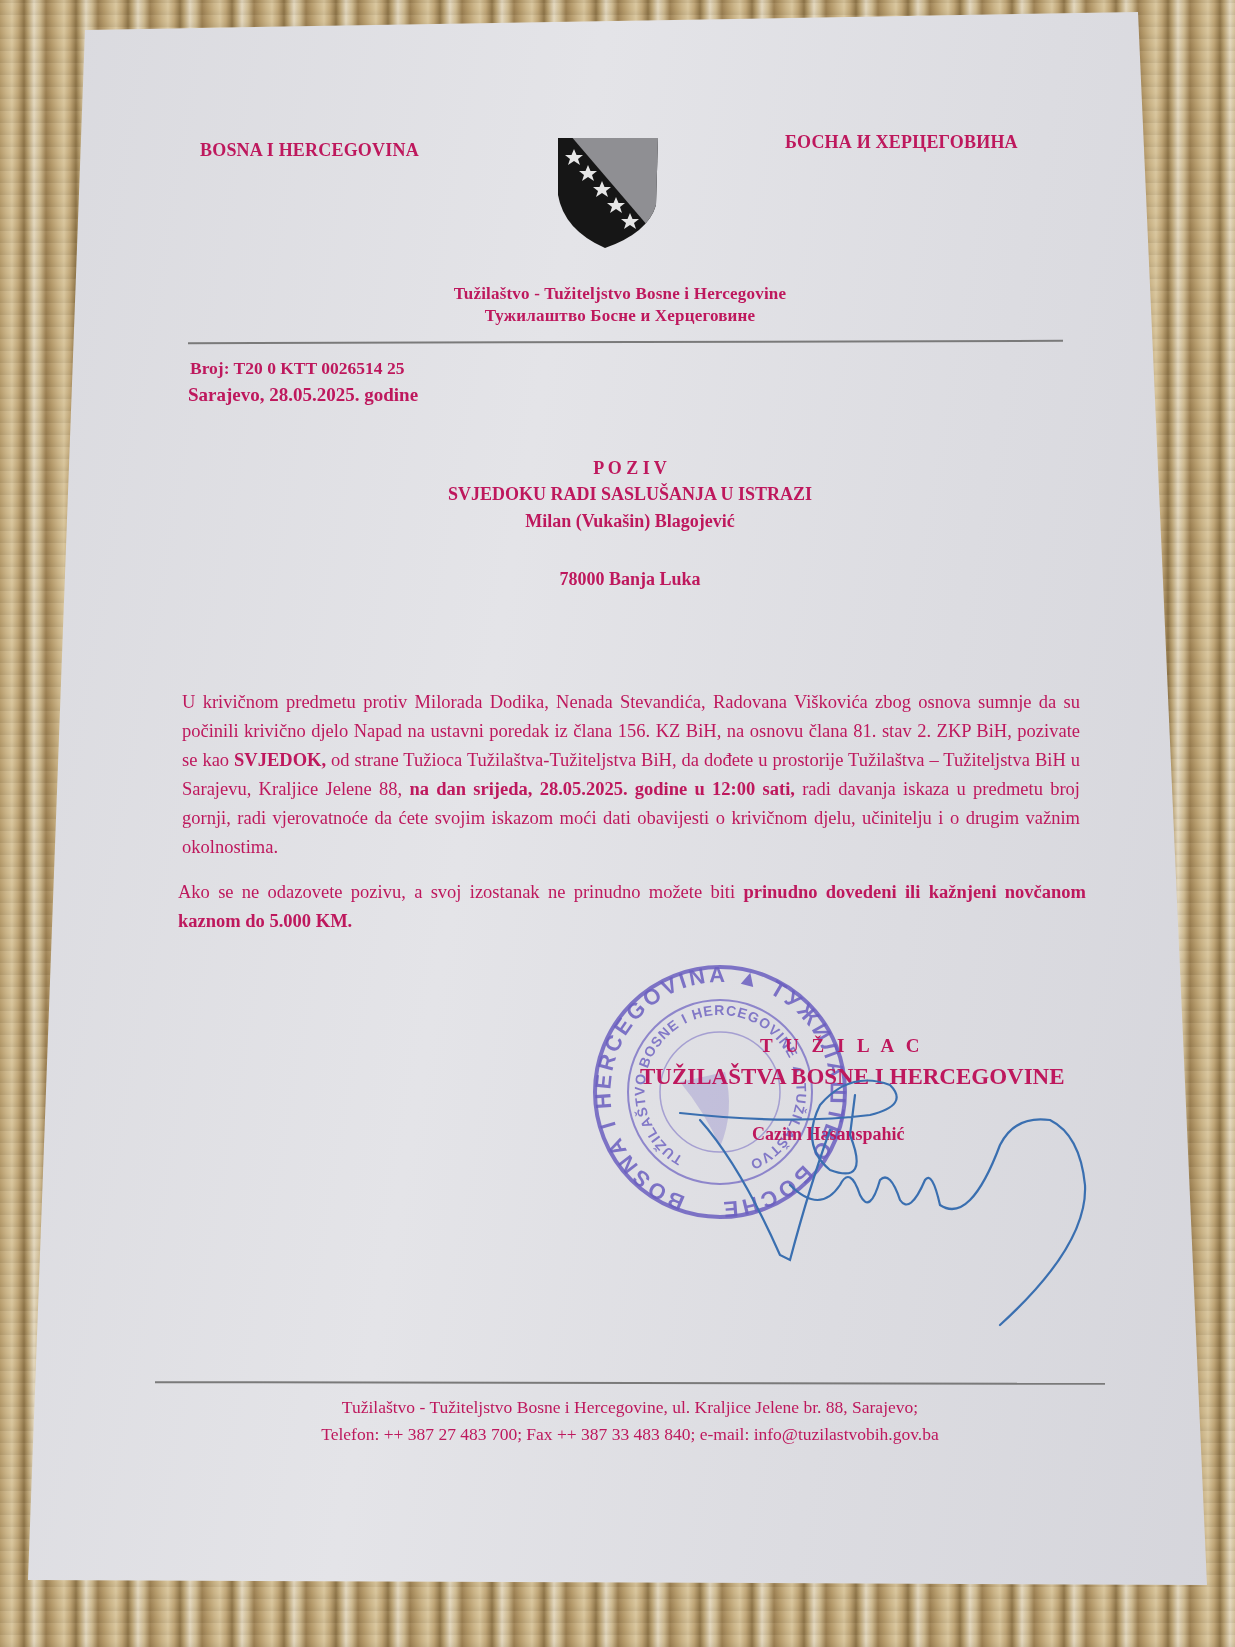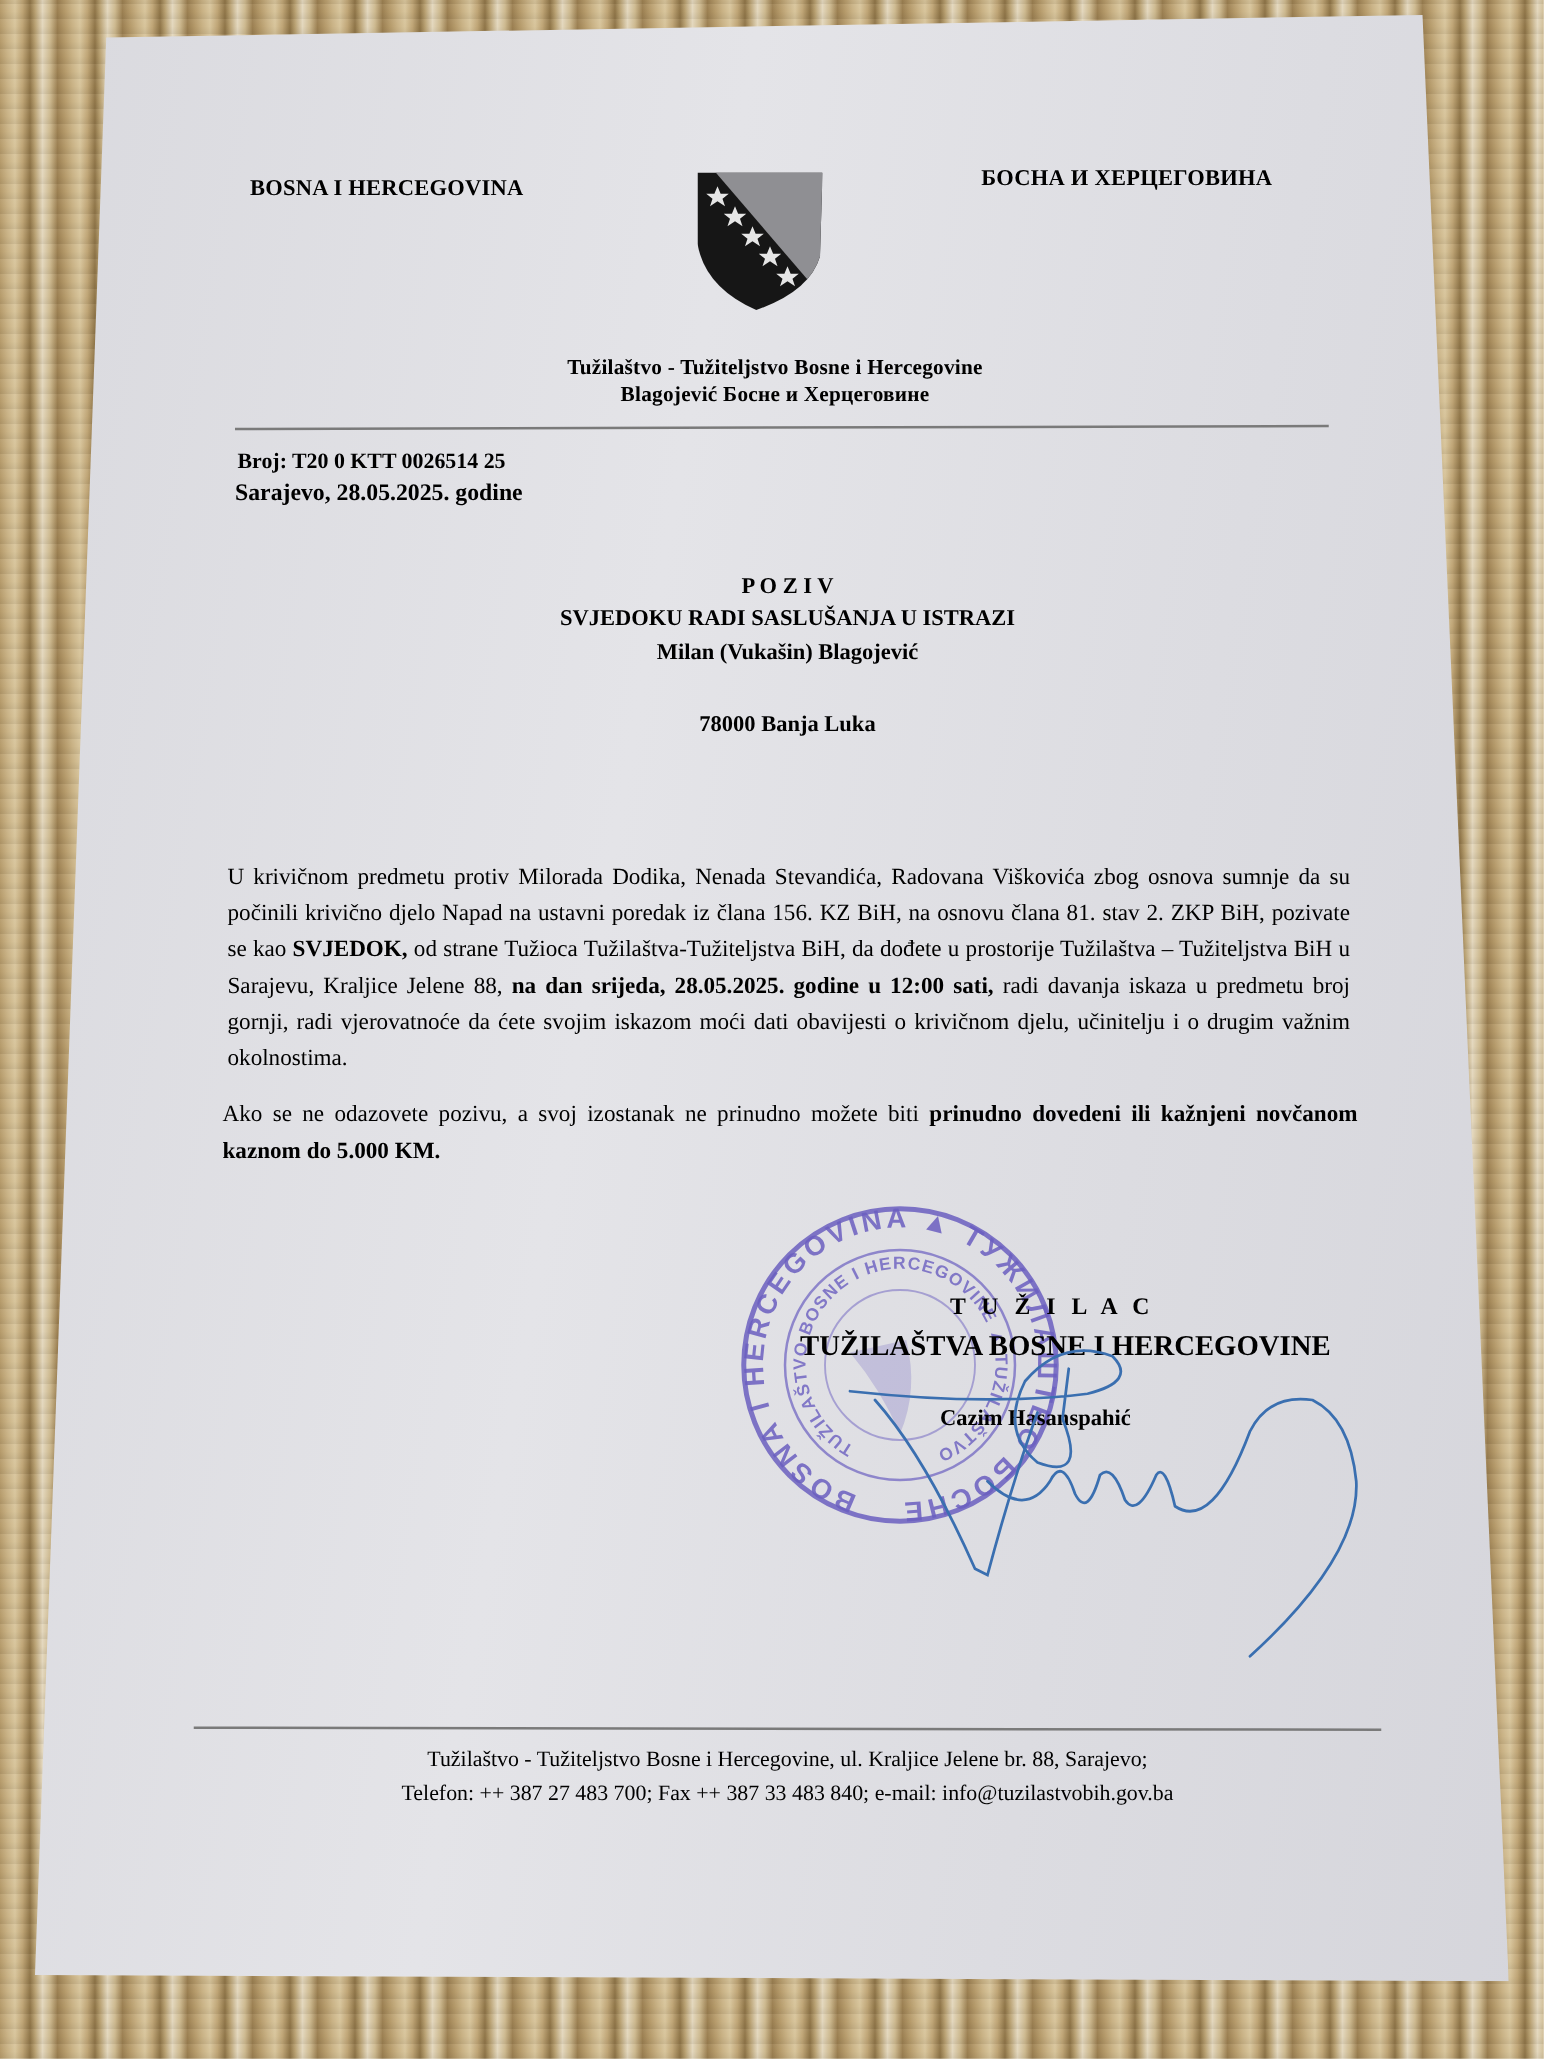--- a/index.html
+++ b/index.html
@@ -13,21 +13,21 @@
   }
   .rug-shade {
     position:absolute; inset:0;
     background: repeating-linear-gradient(0deg, rgba(0,0,0,0.06) 0px, rgba(0,0,0,0) 6px, rgba(255,255,255,0.05) 12px);
   }
   .paper {
     position:absolute; left:0; top:0; width:1235px; height:1647px;
     clip-path: polygon(85px 30px, 1138px 12px, 1207px 1585px, 28px 1580px);
     background: linear-gradient(100deg, #d9d9de 0%, #e4e4e8 40%, #dcdce1 70%, #d5d5db 100%);
   }
-  .content { position:absolute; left:0; top:0; width:1235px; height:1647px; color:#000000; }
+  .content { position:absolute; left:0; top:0; width:1235px; height:1647px; color:#be185d; }
   .abs { position:absolute; }
   .hdr { font-weight:bold; font-size:18px; letter-spacing:0.2px; }
   .center { text-align:center; }
   .bold { font-weight:bold; }
   .body-text { font-size:18.5px; line-height:29px; text-align:justify; }
   .rule { position:absolute; height:2px; background:#7a7a7a; }
   .stamp { position:absolute; left:585px; top:962px; width:270px; height:260px; }
   .sig { position:absolute; left:670px; top:1075px; width:440px; height:260px; }
 </style>
 </head>
@@ -56,21 +56,21 @@
         <polygon points="24,14 26.5,20 33,20 28,24 30,30 24,26 18,30 20,24 15,20 21.5,20"></polygon>
         <polygon points="38,30 40.5,36 47,36 42,40 44,46 38,42 32,46 34,40 29,36 35.5,36"></polygon>
         <polygon points="52,46 54.5,52 61,52 56,56 58,62 52,58 46,62 48,56 43,52 49.5,52"></polygon>
         <polygon points="66,62 68.5,68 75,68 70,72 72,78 66,74 60,78 62,72 57,68 63.5,68"></polygon>
         <polygon points="80,78 82.5,84 89,84 84,88 86,94 80,90 74,94 76,88 71,84 77.5,84"></polygon>
       </g>
     </svg>
   </div>
 
   <div class="abs center hdr" style="left:380px; top:284px; width:480px; font-size:17px;">Tužilaštvo - Tužiteljstvo Bosne i Hercegovine</div>
-  <div class="abs center hdr" style="left:380px; top:306px; width:480px; font-size:17px;">Blagojević Босне и Херцеговине</div>
+  <div class="abs center hdr" style="left:380px; top:306px; width:480px; font-size:17px;">Тужилаштво Босне и Херцеговине</div>
 
   <div class="rule" style="left:188px; top:341px; width:875px; transform:rotate(-0.15deg);"></div>
 
   <div class="abs bold" style="left:190px; top:358px; font-size:17.5px;">Broj: T20 0 KTT 0026514 25</div>
   <div class="abs bold" style="left:188px; top:384px; font-size:19px;">Sarajevo, 28.05.2025. godine</div>
 
   <div class="abs center bold" style="left:380px; top:458px; width:500px; font-size:18px;">P O Z I V</div>
   <div class="abs center bold" style="left:330px; top:484px; width:600px; font-size:18px;">SVJEDOKU RADI SASLUŠANJA U ISTRAZI</div>
   <div class="abs center bold" style="left:380px; top:511px; width:500px; font-size:18px;">Milan (Vukašin) Blagojević</div>
   <div class="abs center bold" style="left:380px; top:569px; width:500px; font-size:18px;">78000 Banja Luka</div>

